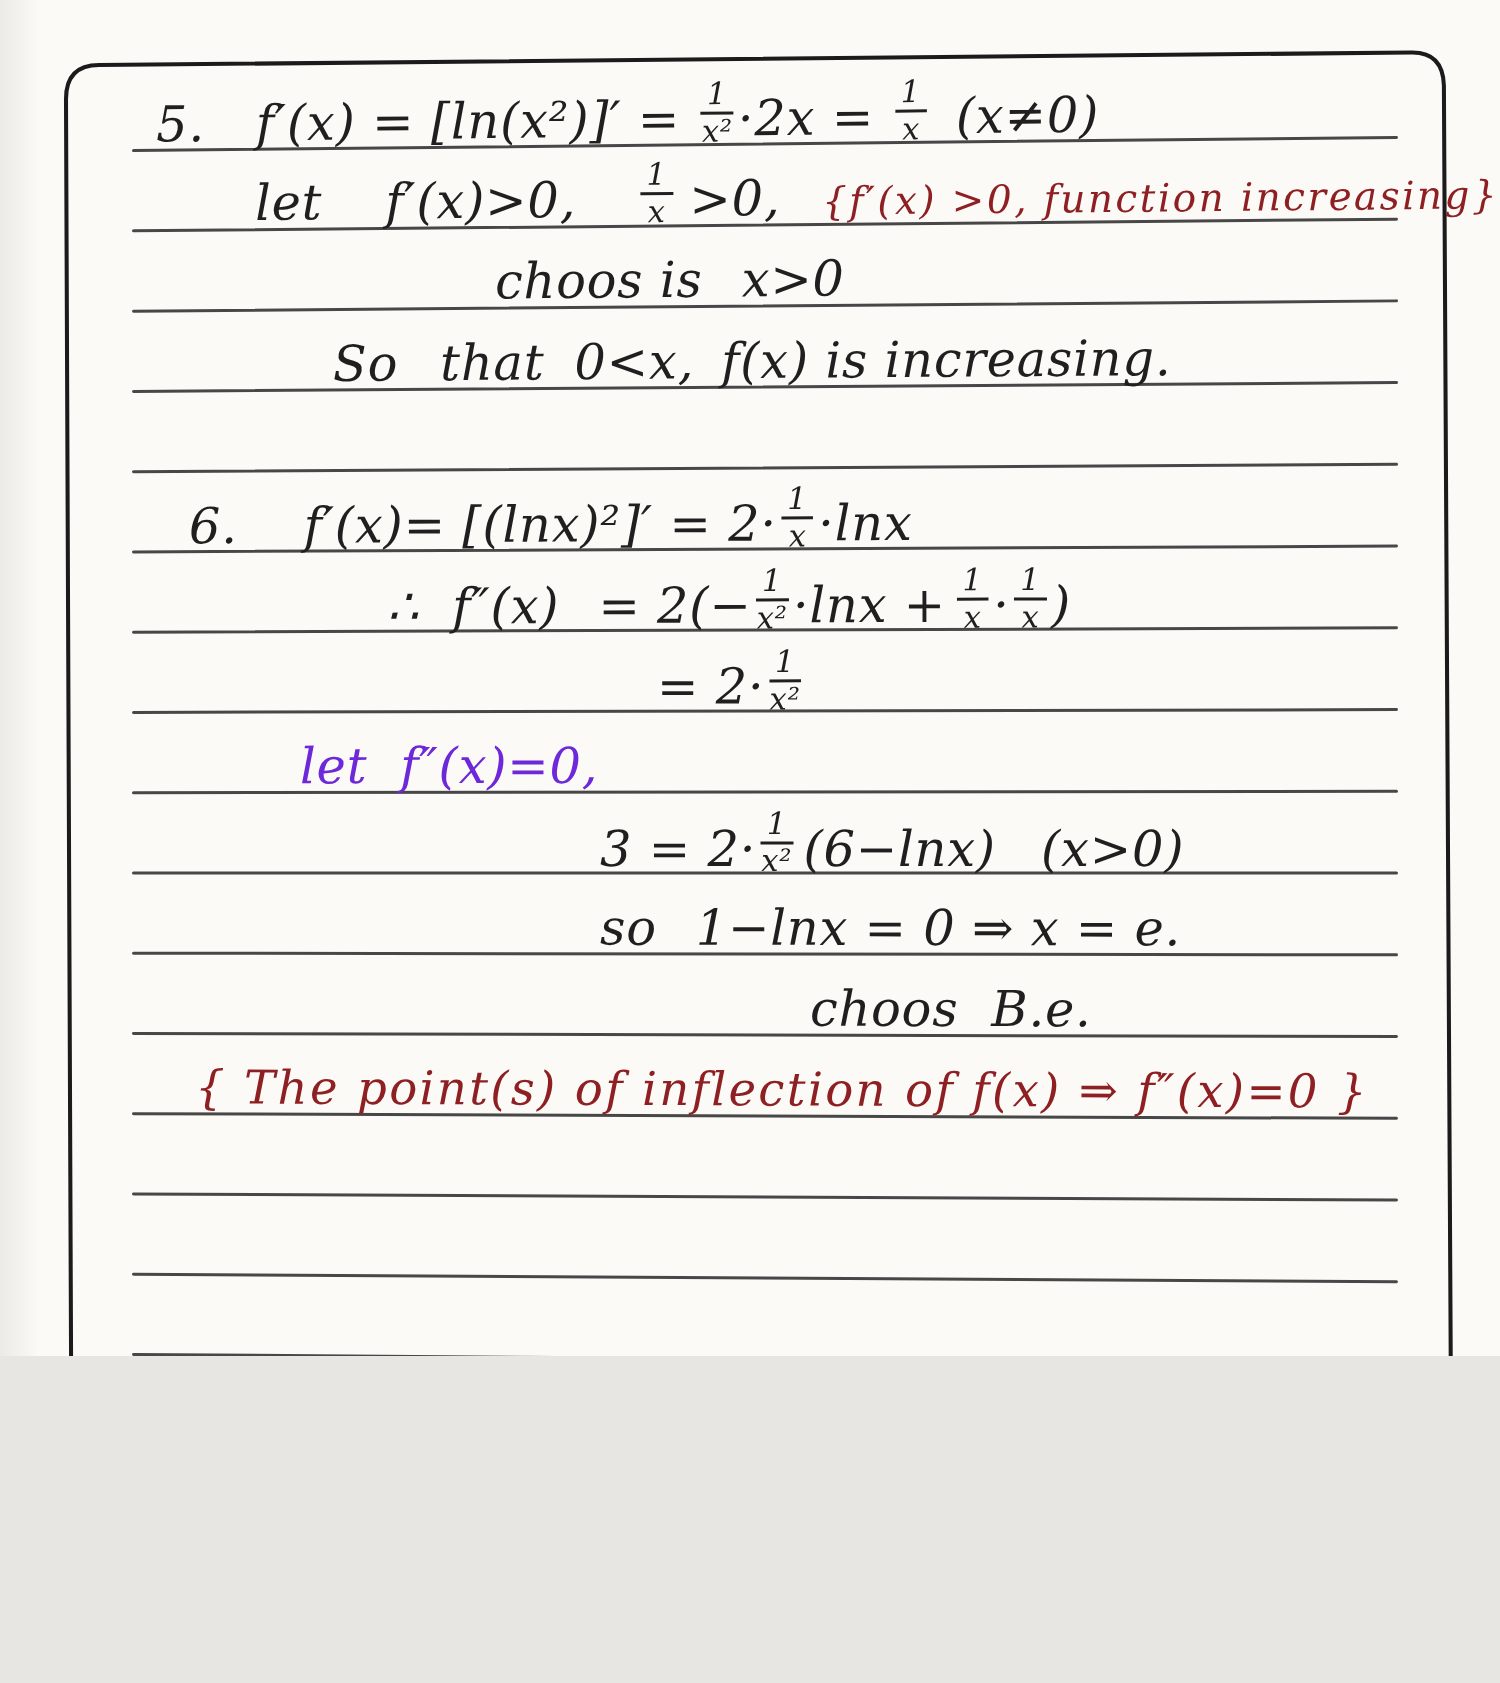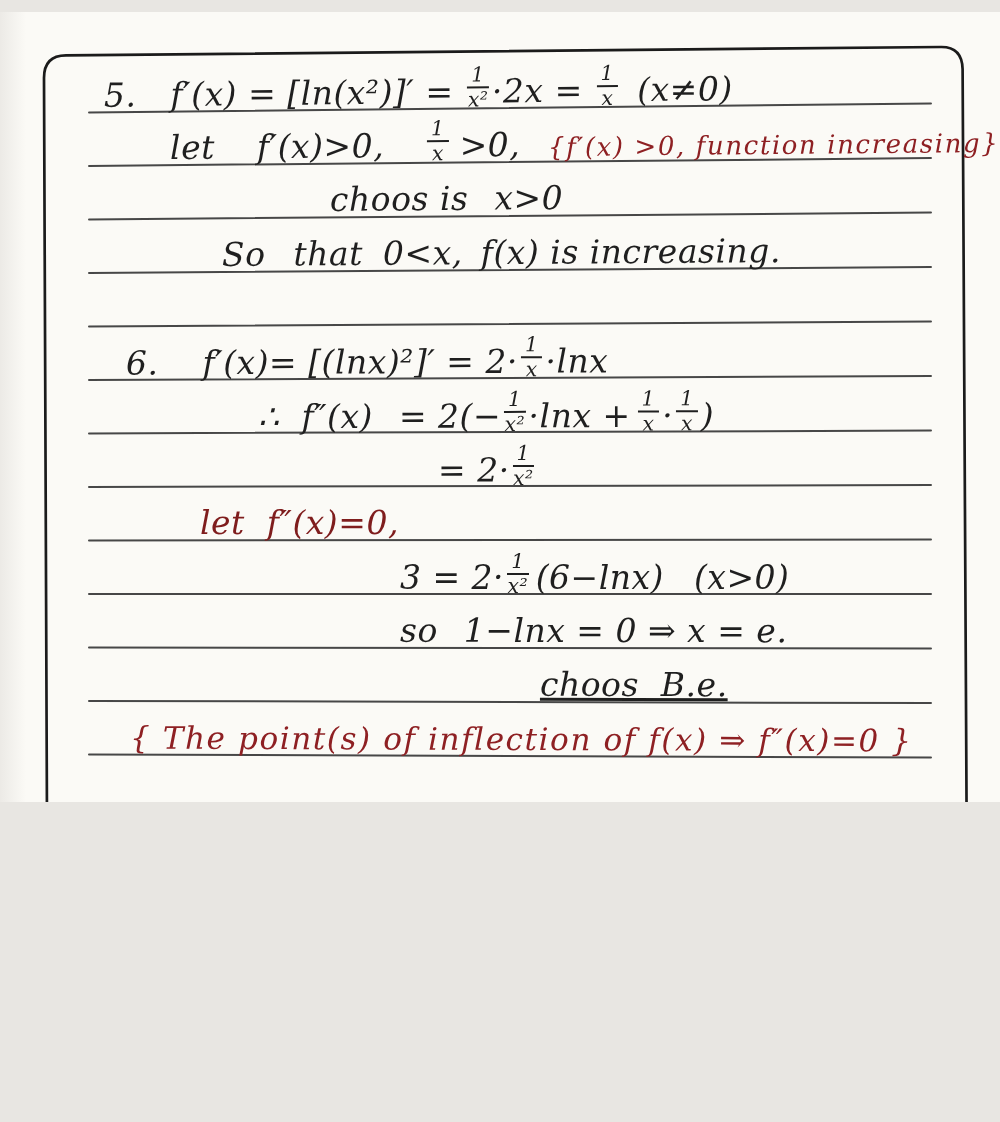--- a/index.html
+++ b/index.html
@@ -1,23 +1,22 @@
 <!DOCTYPE html>
 <html><head>
 <meta charset="utf-8">
 <style>
   html,body{margin:0;padding:0;background:#e8e6e2;}
   .page{
     position:relative;
-    width:1000px;height:790px;
+    width:1000px;height:904px;
     background:#fbfaf6;
     overflow:hidden;
     font-family:"DejaVu Serif", serif;
     font-style:italic;
-    margin-top:12px;
   }
   .page::before{ 
     content:"";position:absolute;left:0;top:0;width:26px;height:100%;
     background:linear-gradient(90deg,#eceae6,rgba(236,234,230,0));
     pointer-events:none;
   }
   .frame-svg{position:absolute;left:0;top:0;width:1000px;height:1122px;}
   .rules-layer{
     position:absolute;left:88px;top:0;width:844px;height:1122px;
   }
@@ -83,20 +82,20 @@
       <div class="rule" style="top: 959px; background: rgb(71, 71, 71); transform: rotate(0.482deg);"></div>
       <div class="rule" style="top: 1013px; background: rgb(71, 71, 71); transform: rotate(0.55deg);"></div>
       <div class="row ink-black" style="left: 16px; top: 59px; font-size: 33px; color: rgb(31, 31, 31); transform: rotate(-0.6deg);"><span>5.</span><span class="sp" style="width: 34px;"></span><span>f′(x) = [ln(x²)]′ = </span><span class="frac"><span class="num">1</span><span class="den">x²</span></span><span>·2x = </span><span class="frac"><span class="num">1</span><span class="den">x</span></span><span class="sp" style="width: 16px;"></span><span>(x≠0)</span></div>
       <div class="row ink-black" style="left: 82px; top: 113px; font-size: 33px; color: rgb(31, 31, 31); transform: rotate(-0.532deg);"><span>let</span><span class="sp" style="width: 42px;"></span><span>f′(x)&gt;0,</span><span class="sp" style="width: 40px;"></span><span class="frac"><span class="num">1</span><span class="den">x</span></span><span class="sp" style="width: 8px;"></span><span>&gt;0,</span></div>
       <div class="row ink-red" style="left: 460px; top: 113px; font-size: 26px; color: rgb(142, 32, 35); transform: rotate(-0.532deg);"><span>{f′(x) &gt;0, function increasing}</span></div>
       <div class="row ink-black" style="left: 242px; top: 167px; font-size: 33px; color: rgb(31, 31, 31); transform: rotate(-0.465deg);"><span>choos is</span><span class="sp" style="width: 26px;"></span><span>x&gt;0</span></div>
       <div class="row ink-black" style="left: 134px; top: 221px; font-size: 33px; color: rgb(31, 31, 31); transform: rotate(-0.397deg);"><span>So</span><span class="sp" style="width: 28px;"></span><span>that</span><span class="sp" style="width: 20px;"></span><span>0&lt;x,</span><span class="sp" style="width: 18px;"></span><span>f(x) is increasing.</span></div>
       <div class="row ink-black" style="left: 38px; top: 329px; font-size: 33px; color: rgb(31, 31, 31); transform: rotate(-0.262deg);"><span>6.</span><span class="sp" style="width: 44px;"></span><span>f′(x)= [(lnx)²]′ = 2·</span><span class="frac"><span class="num">1</span><span class="den">x</span></span><span>·lnx</span></div>
       <div class="row ink-black" style="left: 170px; top: 383px; font-size: 33px; color: rgb(31, 31, 31); transform: rotate(-0.194deg);"><span>∴</span><span class="sp" style="width: 22px;"></span><span>f″(x)</span><span class="sp" style="width: 26px;"></span><span>= 2(−</span><span class="frac"><span class="num">1</span><span class="den">x²</span></span><span>·lnx +</span><span class="sp" style="width: 4px;"></span><span class="frac"><span class="num">1</span><span class="den">x</span></span><span>·</span><span class="frac"><span class="num">1</span><span class="den">x</span></span><span>)</span></div>
       <div class="row ink-black" style="left: 350px; top: 437px; font-size: 33px; color: rgb(31, 31, 31); transform: rotate(-0.126deg);"><span>= 2·</span><span class="frac"><span class="num">1</span><span class="den">x²</span></span></div>
-      <div class="row ink-black" style="left: 112px; top: 491px; font-size: 33px; color: #7f1d1d; transform: rotate(-0.059deg);"><span>let  f″(x)=0,</span></div>
+      <div class="row ink-black" style="left: 112px; top: 491px; font-size: 33px; color: #6d28d9; transform: rotate(-0.059deg);"><span>let  f″(x)=0,</span></div>
       <div class="row ink-black" style="left: 312px; top: 545px; font-size: 33px; color: rgb(31, 31, 31); transform: rotate(0.009deg);"><span>3 = 2·</span><span class="frac"><span class="num">1</span><span class="den">x²</span></span><span class="sp" style="width: 4px;"></span><span>(6−lnx)</span><span class="sp" style="width: 30px;"></span><span>(x&gt;0)</span></div>
       <div class="row ink-black" style="left: 312px; top: 599px; font-size: 33px; color: rgb(31, 31, 31); transform: rotate(0.076deg);"><span>so</span><span class="sp" style="width: 26px;"></span><span>1−lnx = 0 ⇒ x = e.</span></div>
-      <div class="row ink-black" style="left: 452px; top: 653px; font-size: 33px; color: rgb(31, 31, 31); transform: rotate(0.144deg); text-decoration: underline;"><span>choos  B.e.</span></div>
+      <div class="row ink-black" style="left: 452px; top: 653px; font-size: 33px; color: rgb(31, 31, 31); transform: rotate(0.144deg);"><span>choos  B.e.</span></div>
       <div class="row ink-red" style="left: 42px; top: 707px; font-size: 31px; color: rgb(142, 32, 35); transform: rotate(0.212deg);"><span>{ The point(s) of inflection of f(x) ⇒ f″(x)=0 }</span></div>
     </div>
 
 </div>
 
 </body></html>

